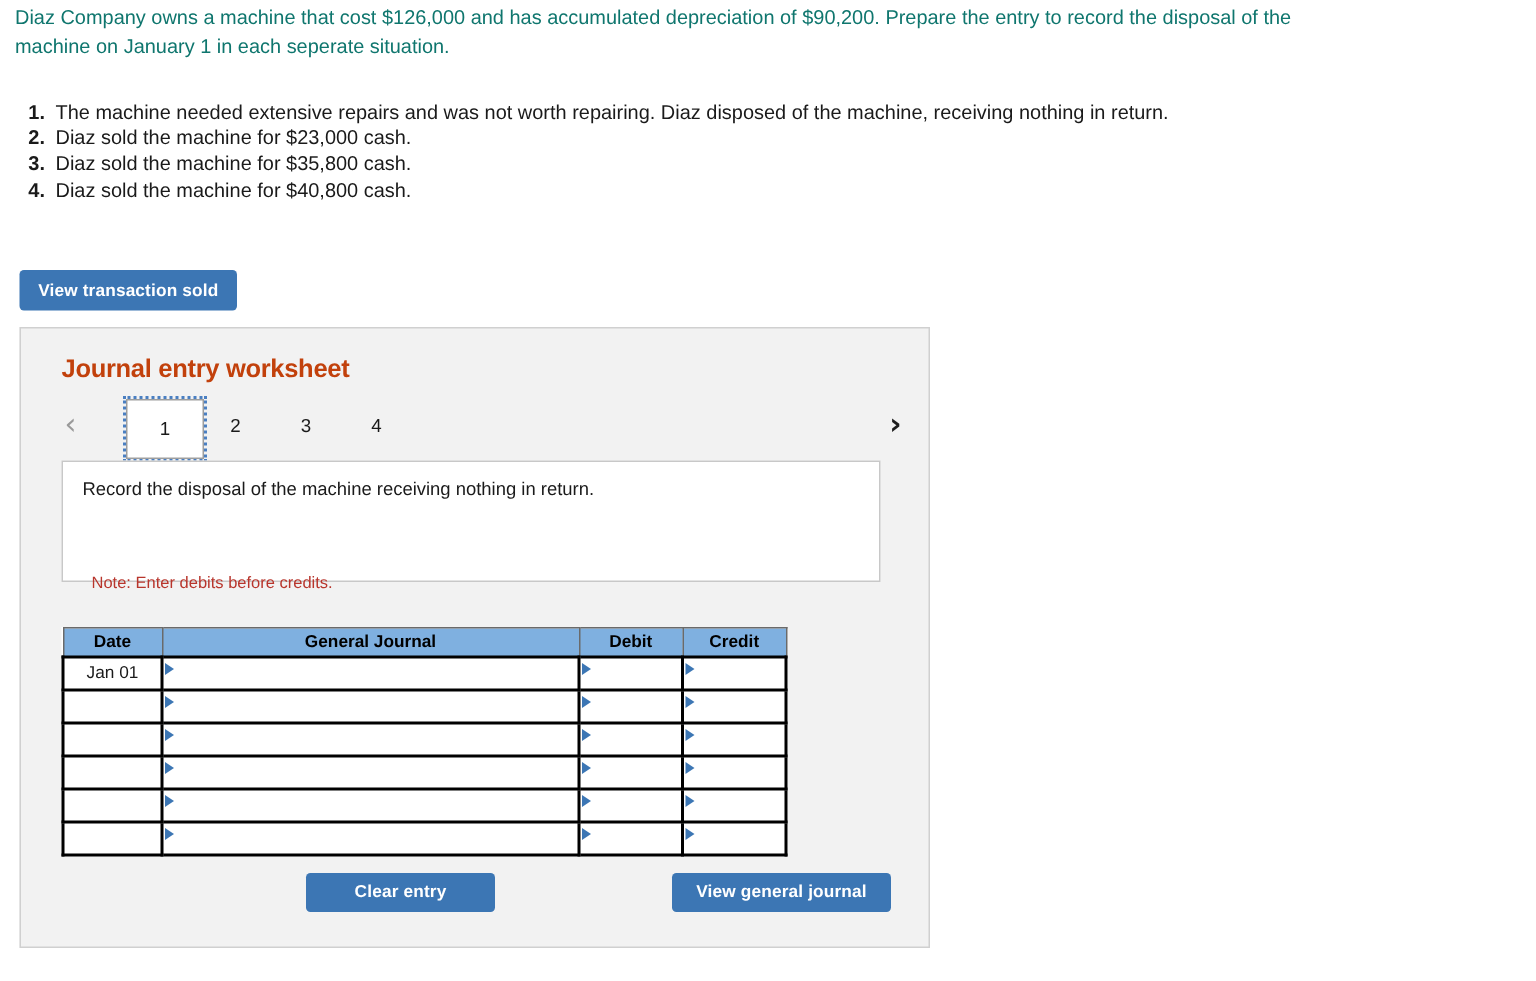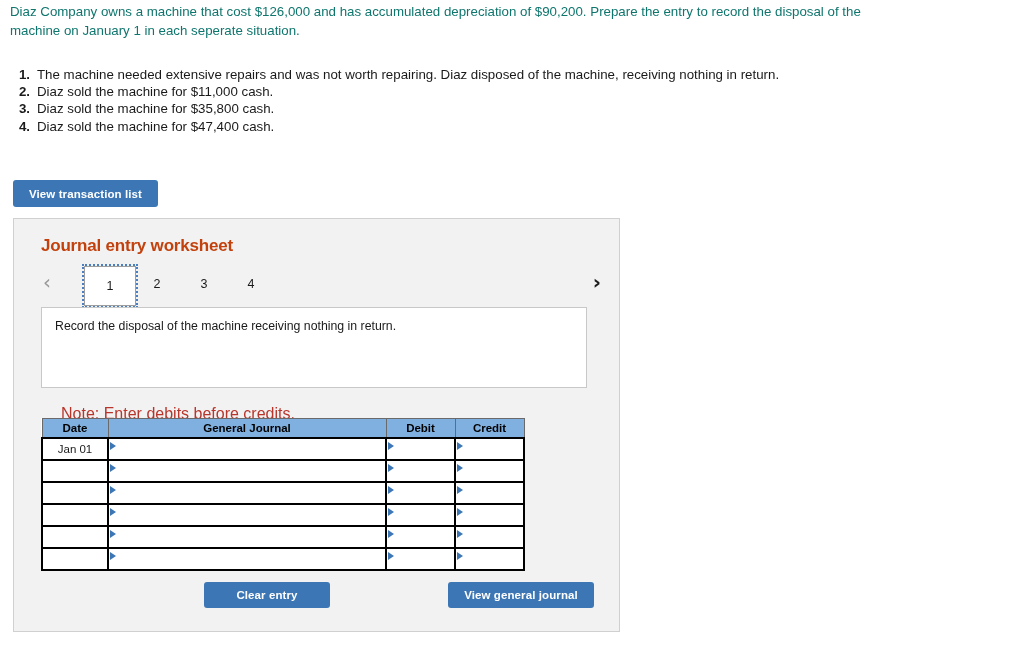--- a/index.html
+++ b/index.html
@@ -163,22 +163,22 @@
     position: absolute;
     left: 13px;
     top: 11px;
     font-size: 12.3px;
     color: #1a1a1a;
   }
 
   .note-text {
     position: absolute;
     left: 27px;
-    top: 186px;
-    font-size: 16px;
+    top: 164px;
+    font-size: 11px;
     color: #b8352c;
     padding-left: 20px;
   }
 
   
   .journal-table {
     position: absolute;
     left: 27px;
     top: 199px;
     border-collapse: collapse;
@@ -252,33 +252,33 @@
 
 <div class="problem-statement">Diaz Company owns a machine that cost $126,000 and has accumulated depreciation of $90,200. Prepare the entry to record the disposal of the machine on January 1 in each seperate situation.</div>
 
 <div class="req-list">
   <div class="req-item">
     <span class="req-num">1.</span>
     <span class="req-text">The machine needed extensive repairs and was not worth repairing. Diaz disposed of the machine, receiving nothing in return.</span>
   </div>
   <div class="req-item">
     <span class="req-num">2.</span>
-    <span class="req-text">Diaz sold the machine for $11,000 cash.</span>
+    <span class="req-text">Diaz sold the machine for $23,000 cash.</span>
   </div>
   <div class="req-item">
     <span class="req-num">3.</span>
     <span class="req-text">Diaz sold the machine for $35,800 cash.</span>
   </div>
   <div class="req-item">
     <span class="req-num">4.</span>
-    <span class="req-text">Diaz sold the machine for $47,400 cash.</span>
+    <span class="req-text">Diaz sold the machine for $40,800 cash.</span>
   </div>
 </div>
 
-<button class="btn" id="view-transaction-list">View transaction list</button>
+<button class="btn" id="view-transaction-list">View transaction sold</button>
 
 <div class="worksheet-panel">
 
   <div class="panel-title">Journal entry worksheet</div>
 
   <div class="tab-strip">
     <span class="nav-arrow prev">‹</span>
 
     <span class="tab active" style="left:43px;">1</span>
     <span class="tab inactive" style="left:105px;">2</span>

